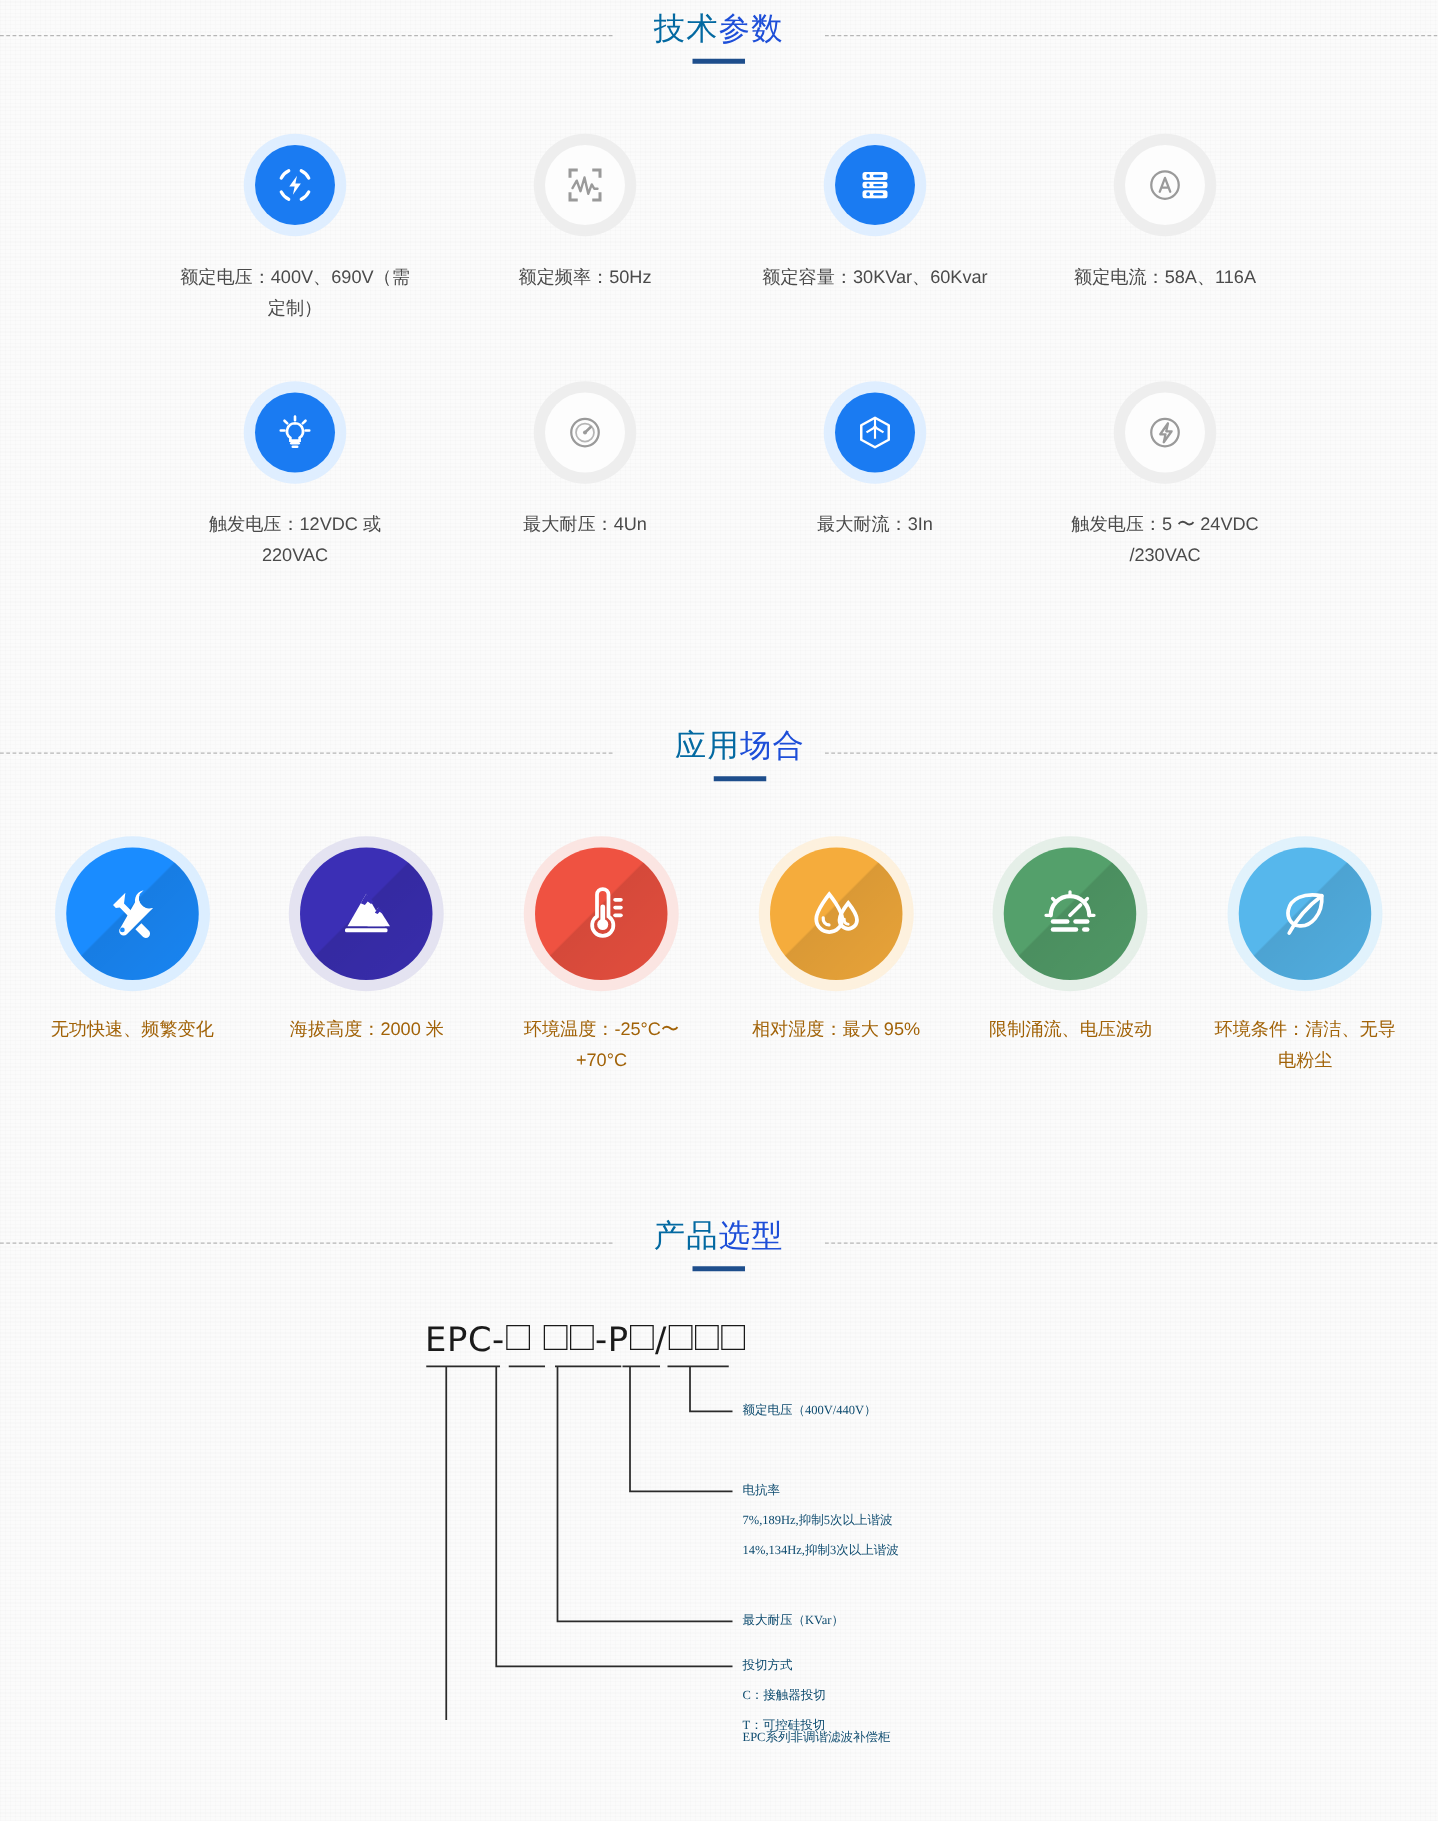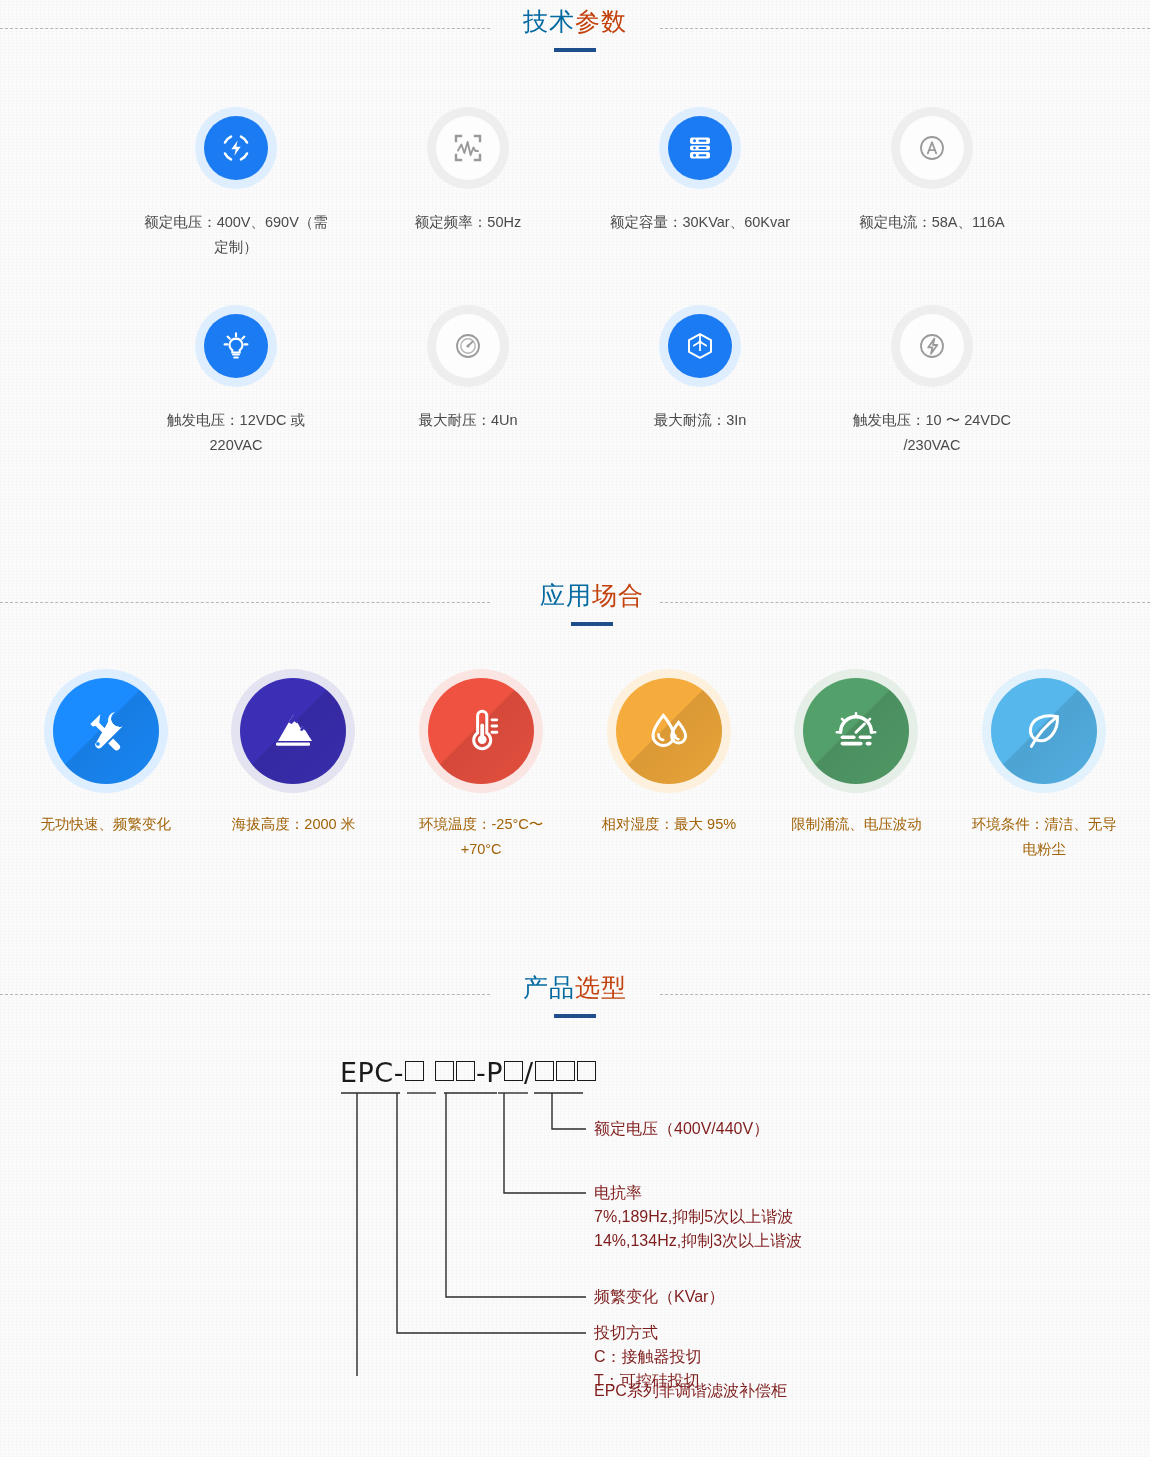--- a/index.html
+++ b/index.html
@@ -42,21 +42,21 @@
     padding: 0 26px;
     text-align: center;
   }
   .head-title {
     font-size: 25px;
     letter-spacing: 1px;
     line-height: 34px;
     white-space: nowrap;
   }
   .head-title .hl { color: #0369a1; }
-  .head-title .rest { color: #c2410c; font-family: Liberation Mono, monospace; }
+  .head-title .rest { color: #1d4ed8; }
   .head-bar {
     width: 42px;
     height: 4px;
     background: #1e4e8c;
     margin: 7px auto 0;
   }
 
   
   .tech-grid {
     display: grid;
@@ -154,25 +154,25 @@
     display: inline-block;
     width: 19px;
     height: 20px;
     border: 1.6px solid #1a1a1a;
     vertical-align: 1px;
     margin: 0 1px;
   }
   .model-svg { position: absolute; left: 0; top: 0; }
   .leg {
     position: absolute;
-    font-size: 16px;
+    font-size: 10px;
     line-height: 24px;
-    color: #7f1d1d;
+    color: #0c4a6e;
     white-space: nowrap;
-    font-family: Liberation Sans, sans-serif;
+    font-family: Liberation Serif, serif;
   }
 </style>
 </head>
 <body>
 
 <div class="section-head">
   <div class="rule left"></div>
   <div class="rule right"></div>
   <div class="head-wrap">
     <div class="head-title">
@@ -269,21 +269,21 @@
     <div class="tech-label">最大耐流：3In</div>
   </div>
 
   <div class="tech-cell">
     <div class="tech-badge grey">
       <svg width="32" height="32" viewBox="0 0 32 32" fill="none">
         <circle cx="16" cy="16" r="11" stroke="#9a9a9a" stroke-width="1.8"></circle>
         <path d="M18.4 8.6 12.2 17.4h4.2l-1.4 6.4 6.3-8.8h-4.3z" stroke="#9a9a9a" stroke-width="1.8" fill="none" stroke-linejoin="round"></path>
       </svg>
     </div>
-    <div class="tech-label">触发电压：10 〜 24VDC /230VAC</div>
+    <div class="tech-label">触发电压：5 〜 24VDC /230VAC</div>
   </div>
 
 </div>
 
 <div class="section-head" style="margin-top:62px;padding-left:34px;">
   <div class="rule left"></div>
   <div class="rule right"></div>
   <div class="head-wrap">
     <div class="head-title">
       <span class="hl">应用</span><span class="rest">场合</span>
@@ -421,21 +421,21 @@
     <div>额定电压（400V/440V）</div>
   </div>
 
   <div class="leg" style="left:594px; top:125px;">
     <div>电抗率</div>
     <div>7%,189Hz,抑制5次以上谐波</div>
     <div>14%,134Hz,抑制3次以上谐波</div>
   </div>
 
   <div class="leg" style="left:594px; top:229px;">
-    <div>频繁变化（KVar）</div>
+    <div>最大耐压（KVar）</div>
   </div>
 
   <div class="leg" style="left:594px; top:265px;">
     <div>投切方式</div>
     <div>C：接触器投切</div>
     <div>T：可控硅投切</div>
   </div>
 
   <div class="leg" style="left:594px; top:323px;">
     <div>EPC系列非调谐滤波补偿柜</div>

